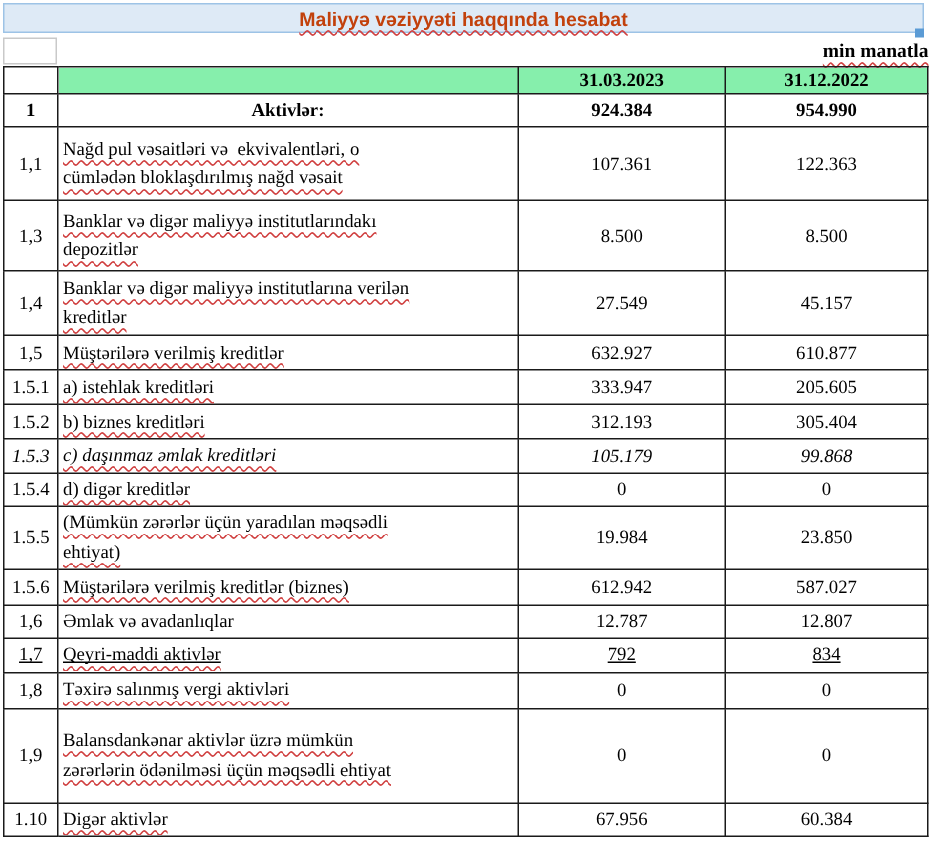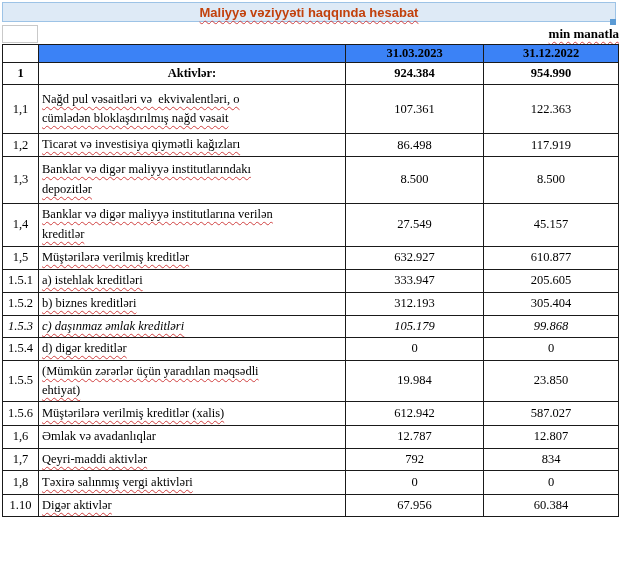--- a/index.html
+++ b/index.html
@@ -33,21 +33,21 @@
   
   table.report{
     position:absolute;left:2px;top:44px;width:616px;
     border-collapse:collapse;table-layout:fixed;
   }
   table.report th,table.report td{
     border:1px solid #1a1a1a;box-sizing:border-box;
     font-size:12.5px;padding:1px 3px;vertical-align:middle;overflow:hidden;
   }
   tr.green-row{height:18px;}
-  tr.green-row th{background:#3b82f6;font-weight:bold;text-align:center;font-size:12.5px;}
+  tr.green-row th{background:#86efac;font-weight:bold;text-align:center;font-size:12.5px;}
   tr.green-row th.white{background:#ffffff;}
   td.num{text-align:center;padding:1px 1px;font-size:12px;}
   td.label{text-align:left;}
   td.label .lbl{white-space:pre-wrap;line-height:1.55;}
   td.val{text-align:center;}
   tr.total-row td{font-weight:bold;}
   tr.total-row td.label{text-align:center;margin-left:16px;}
   .sq{
     text-decoration:underline wavy #D04040 1px;text-underline-offset:2.5px;
     text-decoration-skip-ink:none;
@@ -88,26 +88,20 @@
           <td class="val">924.384</td>
           <td class="val">954.990</td>
         </tr>
         <tr style="height: 49px; margin-top: 35px;">
           <td class="num">1,1</td>
           <td class="label"><span class="lbl sq">Nağd pul vəsaitləri və  ekvivalentləri, o
 cümlədən bloklaşdırılmış nağd vəsait</span></td>
           <td class="val">107.361</td>
           <td class="val">122.363</td>
         </tr>
-        <tr style="height: 19px;">
-          <td class="num">1,2</td>
-          <td class="label"><span class="lbl sq">Ticarət və investisiya qiymətli kağızları</span></td>
-          <td class="val">86.498</td>
-          <td class="val">117.919</td>
-        </tr>
         <tr style="height: 47px;">
           <td class="num">1,3</td>
           <td class="label"><span class="lbl sq">Banklar və digər maliyyə institutlarındakı
 depozitlər</span></td>
           <td class="val">8.500</td>
           <td class="val">8.500</td>
         </tr>
         <tr style="height: 43px;">
           <td class="num">1,4</td>
           <td class="label"><span class="lbl sq">Banklar və digər maliyyə institutlarına verilən
@@ -147,39 +141,46 @@
         </tr>
         <tr style="height: 40px; padding-left: 43px;">
           <td class="num">1.5.5</td>
           <td class="label"><span class="lbl sq">(Mümkün zərərlər üçün yaradılan məqsədli
 ehtiyat)</span></td>
           <td class="val">19.984</td>
           <td class="val">23.850</td>
         </tr>
         <tr style="height: 24px;">
           <td class="num">1.5.6</td>
-          <td class="label"><span class="lbl sq">Müştərilərə verilmiş kreditlər (xalis)</span></td>
+          <td class="label"><span class="lbl sq">Müştərilərə verilmiş kreditlər (biznes)</span></td>
           <td class="val">612.942</td>
           <td class="val">587.027</td>
         </tr>
         <tr style="height: 21px;">
           <td class="num">1,6</td>
           <td class="label"><span class="lbl">Əmlak və avadanlıqlar</span></td>
           <td class="val">12.787</td>
           <td class="val">12.807</td>
         </tr>
-        <tr style="height: 20px;">
+        <tr style="height: 20px; text-decoration: underline;">
           <td class="num">1,7</td>
           <td class="label"><span class="lbl sq">Qeyri-maddi aktivlər</span></td>
           <td class="val">792</td>
           <td class="val">834</td>
         </tr>
         <tr style="height: 24px;">
           <td class="num">1,8</td>
           <td class="label"><span class="lbl sq">Təxirə salınmış vergi aktivləri</span></td>
+          <td class="val">0</td>
+          <td class="val">0</td>
+        </tr>
+        <tr style="height: 63px;">
+          <td class="num">1,9</td>
+          <td class="label"><span class="lbl sq">Balansdankənar aktivlər üzrə mümkün
+zərərlərin ödənilməsi üçün məqsədli ehtiyat</span></td>
           <td class="val">0</td>
           <td class="val">0</td>
         </tr>
         <tr style="height: 22px;">
           <td class="num">1.10</td>
           <td class="label"><span class="lbl sq">Digər aktivlər</span></td>
           <td class="val">67.956</td>
           <td class="val">60.384</td>
         </tr>
       </tbody>

